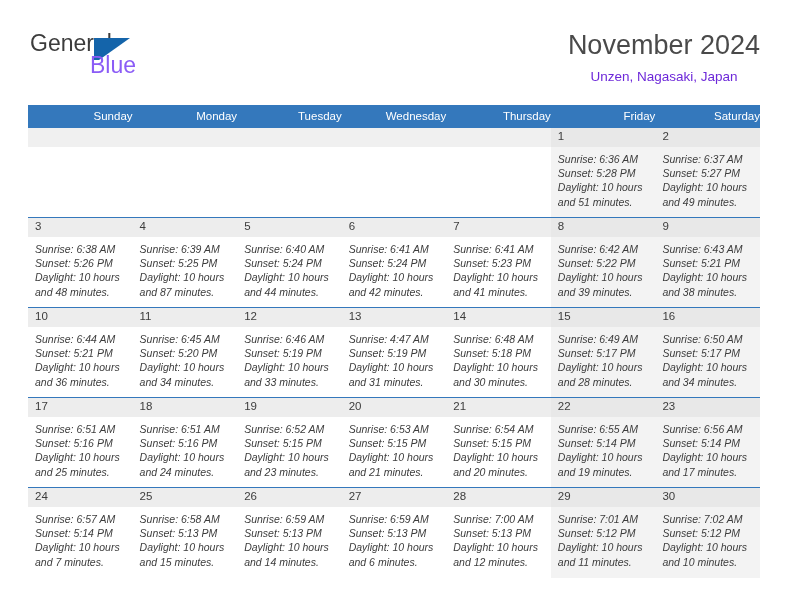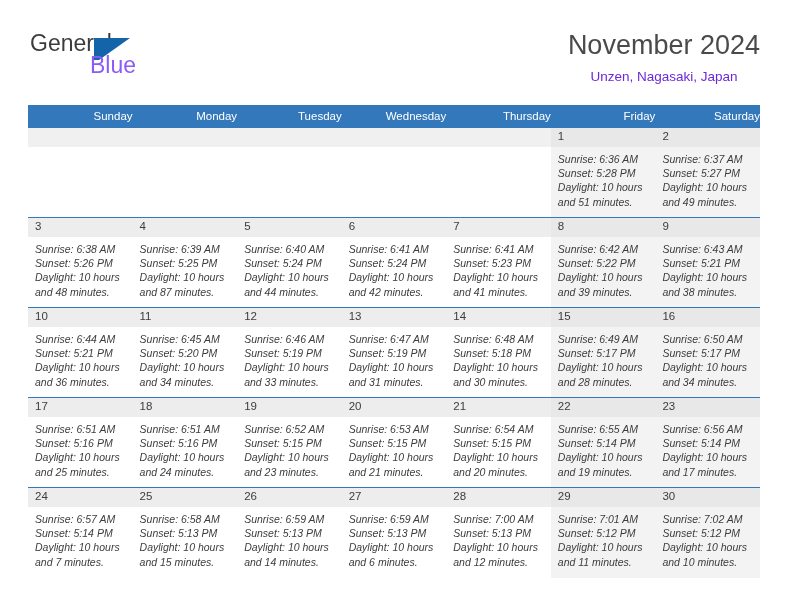--- a/index.html
+++ b/index.html
@@ -314,21 +314,21 @@
             <div class="cell-body">
               <div class="cell-line">Sunrise: 6:46 AM</div>
               <div class="cell-line">Sunset: 5:19 PM</div>
               <div class="cell-line">Daylight: 10 hours</div>
               <div class="cell-line">and 33 minutes.</div>
             </div>
           </td>
           <td class="">
             <div class="daynum-band">13</div>
             <div class="cell-body">
-              <div class="cell-line">Sunrise: 6:47 AM</div>
+              <div class="cell-line">Sunrise: 4:47 AM</div>
               <div class="cell-line">Sunset: 5:19 PM</div>
               <div class="cell-line">Daylight: 10 hours</div>
               <div class="cell-line">and 31 minutes.</div>
             </div>
           </td>
           <td class="">
             <div class="daynum-band">14</div>
             <div class="cell-body">
               <div class="cell-line">Sunrise: 6:48 AM</div>
               <div class="cell-line">Sunset: 5:18 PM</div>

